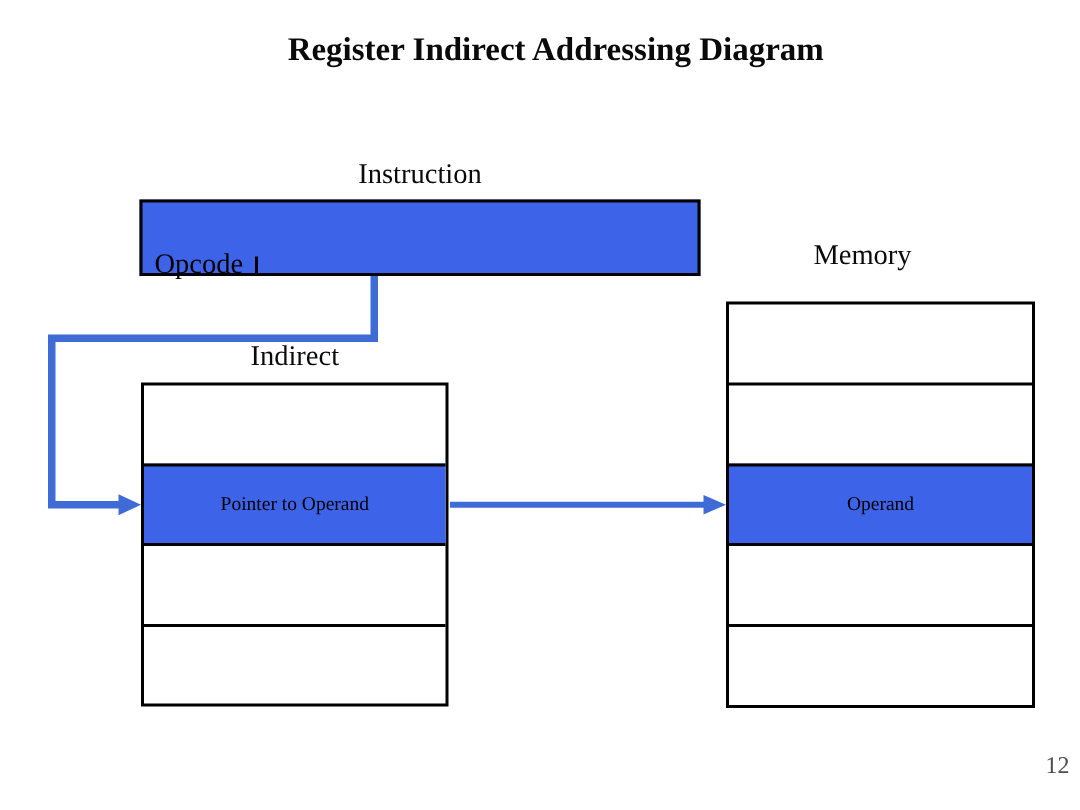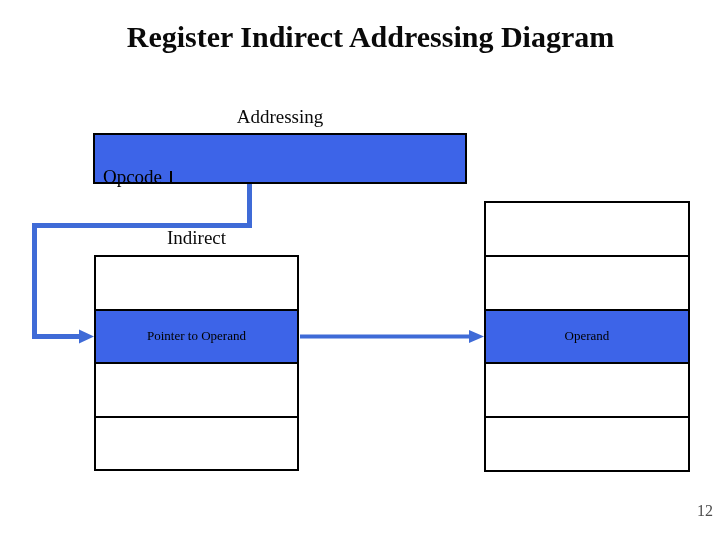--- a/index.html
+++ b/index.html
@@ -11,21 +11,21 @@
     background: #ffffff;
     font-family: "Liberation Serif", "DejaVu Serif", serif;
     overflow: hidden;
   }
   .title {
     position: absolute;
     top: 20px;
     left: 0;
     width: 720px;
     text-align: center;
-    font-size: 30px;
+    font-size: 22px;
     font-weight: bold;
     color: #0a0a0a;
     padding-left: 21px;
   }
   .lbl {
     position: absolute;
     font-size: 19px;
     color: #0a0a0a;
     text-align: center;
     white-space: nowrap;
@@ -85,26 +85,27 @@
     color: #4e4e4e;
   }
 </style>
 </head>
 <body>
 
 <div class="slide">
 
   <div class="title">Register Indirect Addressing Diagram</div>
 
-  <div class="lbl instruction-label">Addressing</div>
+  <div class="lbl instruction-label">Instruction</div>
 
   <div class="instruction-box" style="background: rgb(61, 100, 232);">
     <div class="cell opcode-cell">Opcode</div>
   </div>
 
+  <div class="lbl memory-label">Memory</div>
 
   <div class="lbl registers-label">Indirect</div>
 
   <div class="table registers-table">
     <div class="row"></div>
     <div class="row" style="background: rgb(61, 100, 232);">Pointer to Operand</div>
     <div class="row"></div>
     <div class="row"></div>
   </div>
 

